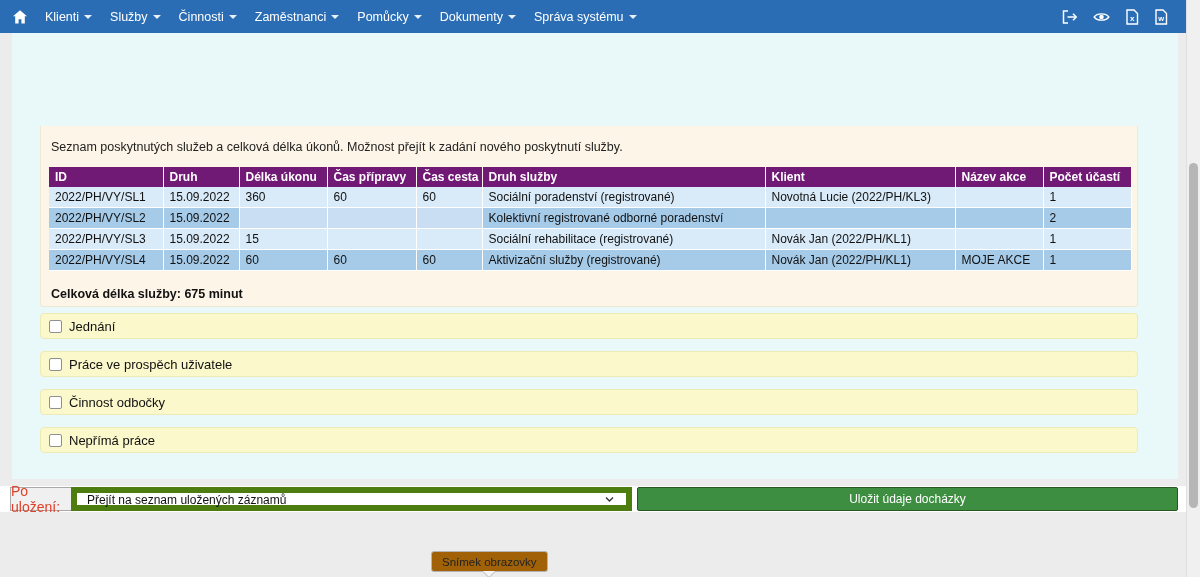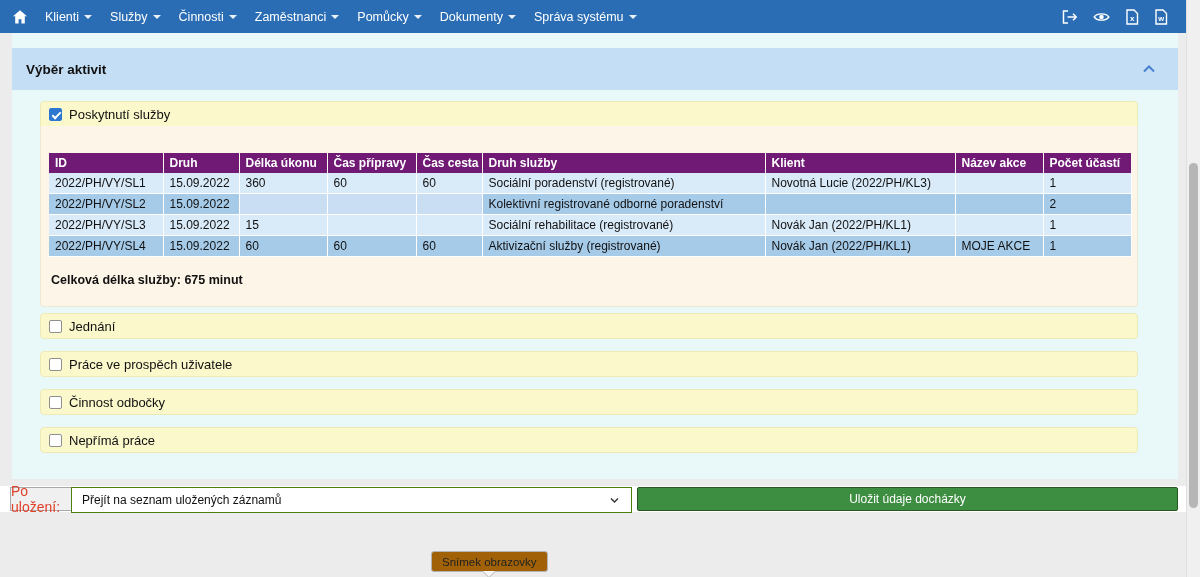--- a/index.html
+++ b/index.html
@@ -78,22 +78,22 @@
 
   
   .footer-strip { position:absolute; left:0; top:486px; width:1186px; height:26px; background:#ffffff; }
   .after-save-label {
     position:absolute; left:10px; top:487px; width:62px; height:24px;
     background:#f0f0f0; border:1px solid #a9a9a9;
     color:#e0402a; font-size:14px; display:flex; align-items:center; justify-content:center;
   }
   .dropdown {
     position:absolute; left:71px; top:487px; width:561px; height:24px;
-    background:#fff; border:1px solid #4d7c0f; font-size:12px; color:#111;
-    display:flex; align-items:center; padding:12px 10px; cursor:pointer;
+    background:#fff; border:6px solid #4d7c0f; font-size:12px; color:#111;
+    display:flex; padding:0 10px; cursor:pointer;
   }
   .dropdown-caret { margin-left:auto; display:flex; align-items:center; }
   .save-button {
     position:absolute; left:637px; top:487px; width:541px; height:24px;
     background:#3e8e42; border:1px solid #26581f; border-radius:2px;
     color:#fff; font-size:12px; display:flex; align-items:center; justify-content:center;
     cursor:pointer;
   }
 
   
@@ -180,35 +180,24 @@
       <svg width="14" height="16" viewBox="0 0 14 16">
         <path d="M2 1 H9 L12.5 4.5 V15 H2 Z" fill="none" stroke="#fff" stroke-width="1.4"></path>
         <text x="7.2" y="12.3" font-size="7.5" font-weight="bold" fill="#fff" text-anchor="middle">w</text>
       </svg>
     </span>
   </div>
 </div>
 
 <div class="content">
 
-  <div class="panel-header">
-    <span class="panel-title">Výběr aktivit</span>
-    <span class="panel-collapse">
-      <svg width="18" height="14" viewBox="0 0 18 14">
-          <polyline points="4,9.5 9,4.5 14,9.5" fill="none" stroke="#4a7fd0" stroke-width="2"></polyline>
-        </svg>
-    </span>
-  </div>
-
-  <div class="section-bar" id="section-service-header">
-    <span class="cb checked"></span>
-    <span class="section-label">Poskytnutí služby</span>
-  </div>
+
 
   <div class="section-body">
+    <div class="section-desc">Seznam poskytnutých služeb a celková délka úkonů. Možnost přejít k zadání nového poskytnutí služby.</div>
     <table class="svc-table">
       <colgroup>
         <col style="width:114px">
           <col style="width:76px">
           <col style="width:88px">
         <col style="width:89px">
           <col style="width:66px">
           <col style="width:283px">
         <col style="width:190px">
           <col style="width:88px">

